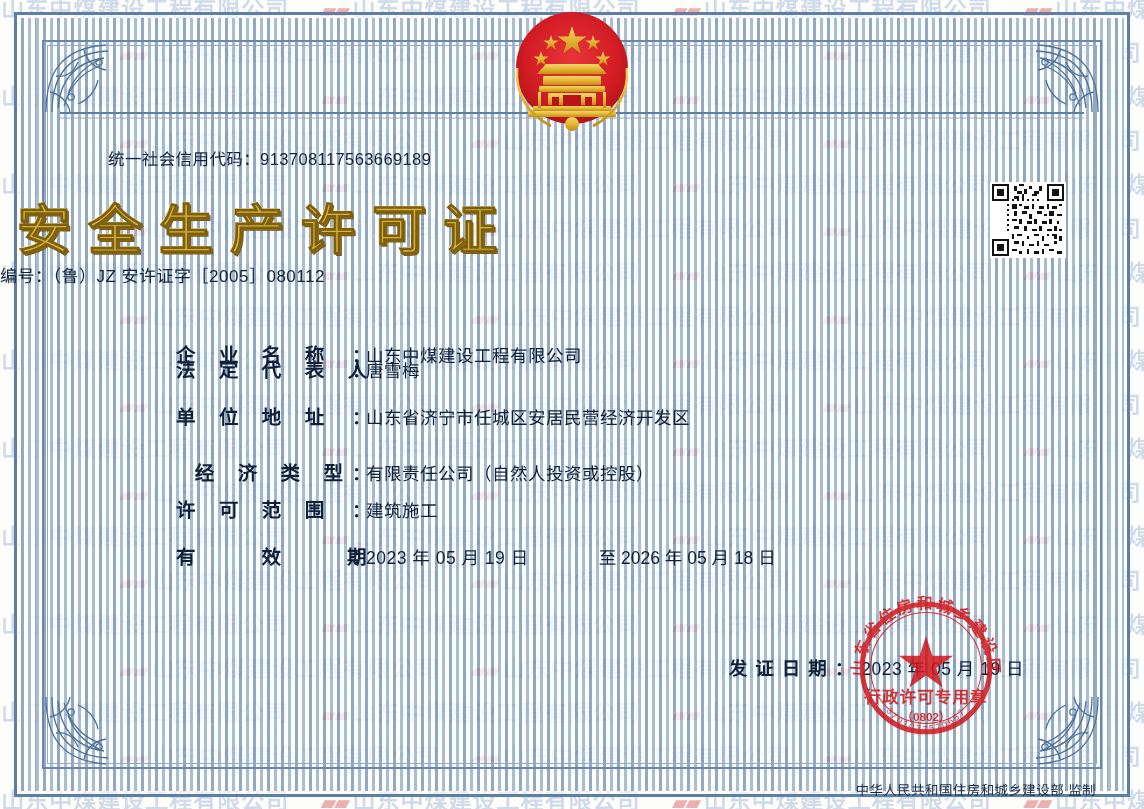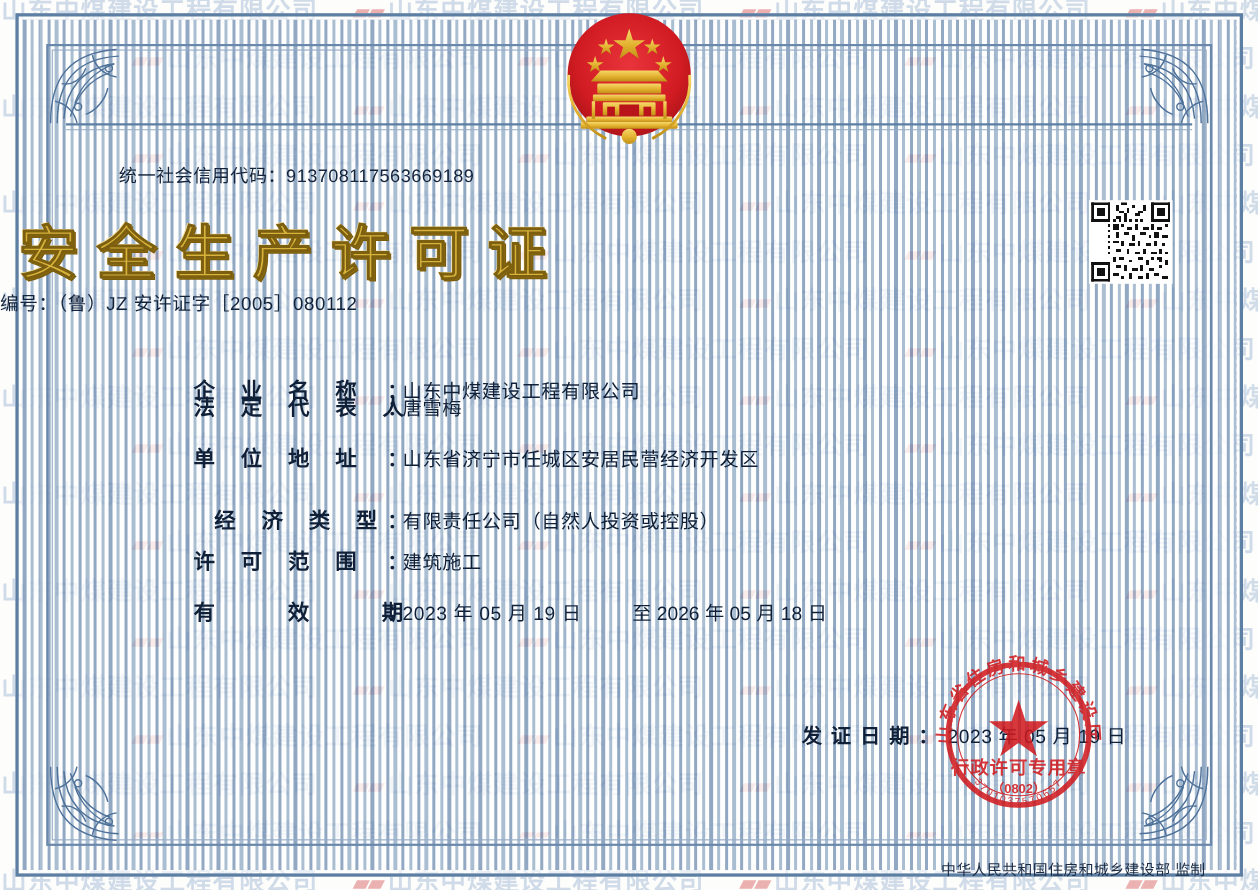--- a/index.html
+++ b/index.html
@@ -211,20 +211,21 @@
   #field-1 { top: 354px; }
   #field-2 { top: 401px; }
   #field-3 { top: 457px; text-align: right; }
   #field-4 { top: 494px; }
   #field-5 { top: 541px; }
 
   #valid-to {
     display: inline-block;
     padding-left: 46px;
     font-size: 17.5px;
+    margin-left: 24px;
   }
 
   .issuer-line {
     position: absolute;
     right: 120px;
     font-size: 18.5px;
     color: #0f2038;
     white-space: nowrap;
   }
   .issuer-line .lbl {

